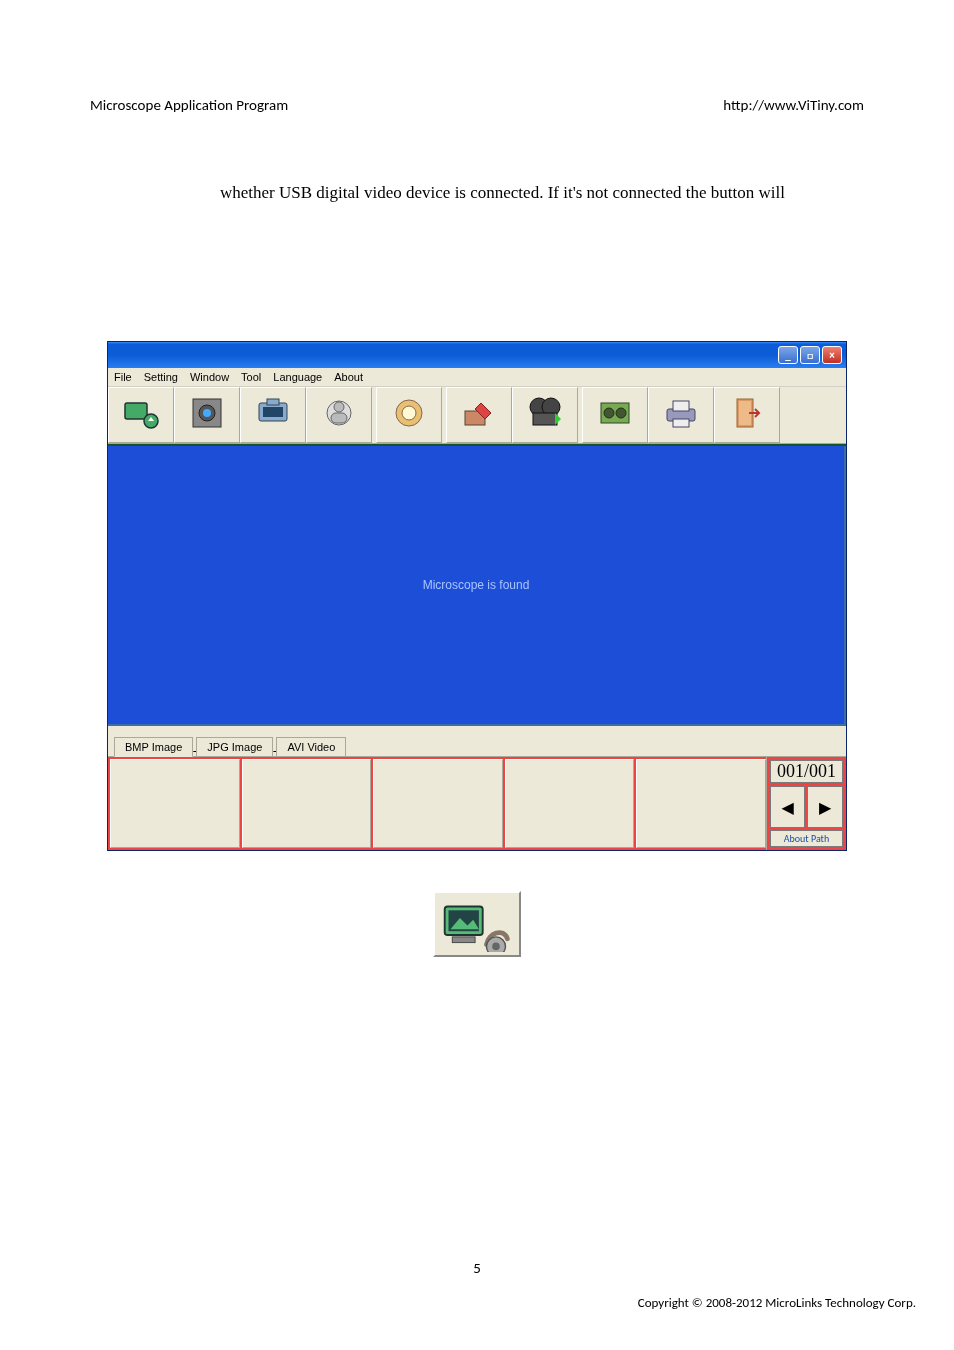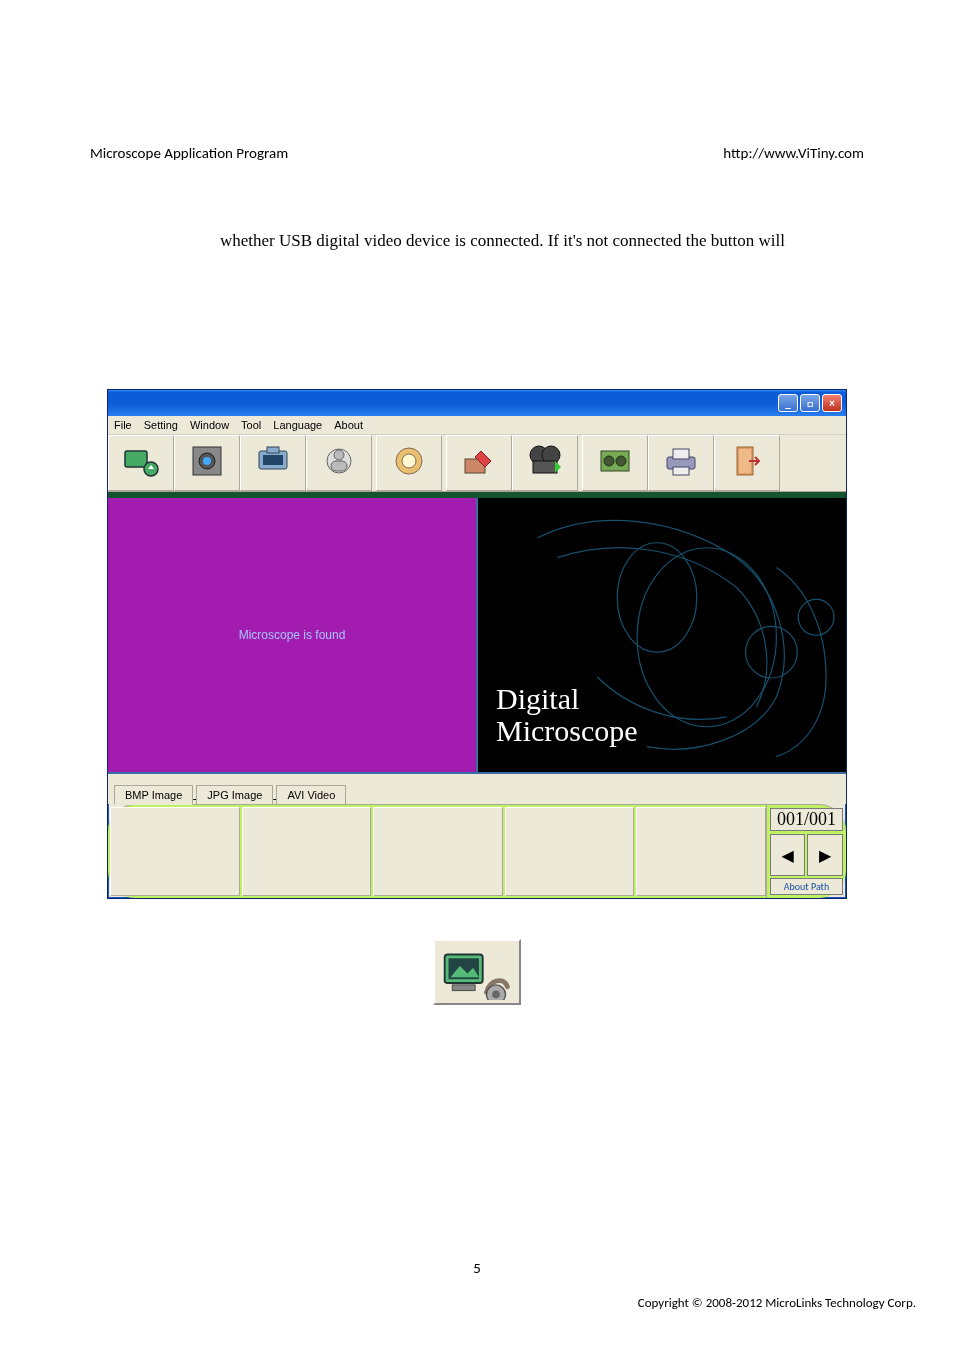--- a/index.html
+++ b/index.html
@@ -5,21 +5,20 @@
   * { box-sizing: border-box; margin: 0; padding: 0; }
   body {
     width: 954px;
     height: 1350px;
     background: #fff;
     font-family: Calibri, Arial, sans-serif;
     position: relative;
   }
   .page {
     padding: 96px 90px 40px 90px;
-    margin-top: 48px;
   }
   .header-row {
     display: flex;
     justify-content: space-between;
     font-size: 15px;
     margin-bottom: 60px;
   }
   .body-text {
     font-family: "Times New Roman", serif;
     font-size: 17px;
@@ -81,22 +80,22 @@
     align-items: center;
     justify-content: center;
     background: #ece9d8;
     position: relative;
   }
   .tbbtn.gap { margin-left: 4px; }
   .tbbtn svg { width: 40px; height: 40px; }
   .previews {
     display: flex;
     height: 282px;
-    background: #a21caf;
-    border-top: 6px solid #14532d;
+    background: #1d4ed8;
+    border-top: 2px solid #14532d;
     border-bottom: 2px solid #3a6ea5;
     justify-content: space-between;
   }
   .prev-left, .prev-right {
     flex: 1;
     position: relative;
     display: flex;
     align-items: center;
     justify-content: center;
     color: #a8c4ff;
@@ -138,25 +137,24 @@
     background: #ece9d8;
     position: relative;
     top: 1px;
   }
   .tab.active {
     background: #ece9d8;
     border-bottom: 1px solid #ece9d8;
     z-index: 2;
   }
   .thumbstrip {
-    background: #bef264;
+    background: #ef4444;
     border-top: 1px solid #aca899;
     display: flex;
     height: 94px;
-    border-radius: 27px;
   }
   .thumb {
     flex: 1;
     border: 1px solid #aca899;
     border-top: 1px solid #fff;
     border-left: 1px solid #fff;
     margin: 2px 0 2px 2px;
     background: #ece9d8;
   }
   .thumbctrl {
@@ -341,39 +339,20 @@
               <rect x="12" y="8" width="12" height="24" fill="#eb8"></rect>
               <path d="M22 20 l10 0 m-4 -4 l4 4 l-4 4" stroke="#b33" stroke-width="2" fill="none"></path>
             </svg>
         </span>
       </div>
     </div>
 
     <div class="previews">
       <div class="prev-left">
         <span>Microscope is found</span>
-      </div>
-      <div class="prev-right">
-        <svg class="splash-art" viewBox="0 0 370 282" preserveAspectRatio="xMidYMid slice">
-          <rect width="370" height="282" fill="#000"></rect>
-          <g stroke="#1a5a7a" stroke-width="1.2" fill="none" opacity="0.9">
-            <path d="M60 40 C120 10 200 20 260 60 C300 90 320 150 300 200 C280 240 220 260 170 250"></path>
-            <path d="M80 60 C140 40 210 50 260 90 C290 120 300 170 280 210"></path>
-            <ellipse cx="230" cy="140" rx="70" ry="90"></ellipse>
-            <ellipse cx="180" cy="100" rx="40" ry="55"></ellipse>
-            <path d="M300 70 C330 90 350 130 350 180 C350 220 330 250 300 260"></path>
-            <path d="M120 180 C150 210 200 230 250 220"></path>
-            <circle cx="295" cy="155" r="26"></circle>
-            <circle cx="340" cy="120" r="18"></circle>
-          </g>
-        </svg>
-        <div class="splash-text">
-          <div>Digital</div>
-          <div>Microscope</div>
-        </div>
       </div>
     </div>
 
     <div class="tabs-row">
       <span class="tab active">BMP Image</span>
       <span class="tab">JPG Image</span>
       <span class="tab">AVI Video</span>
     </div>
 
     <div class="thumbstrip">

